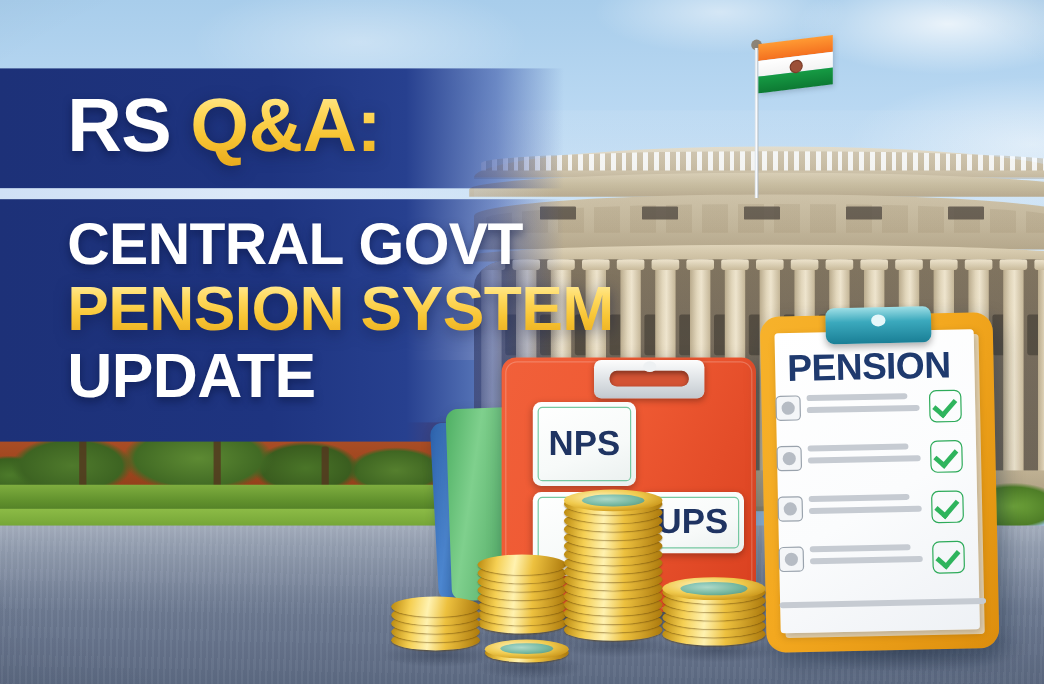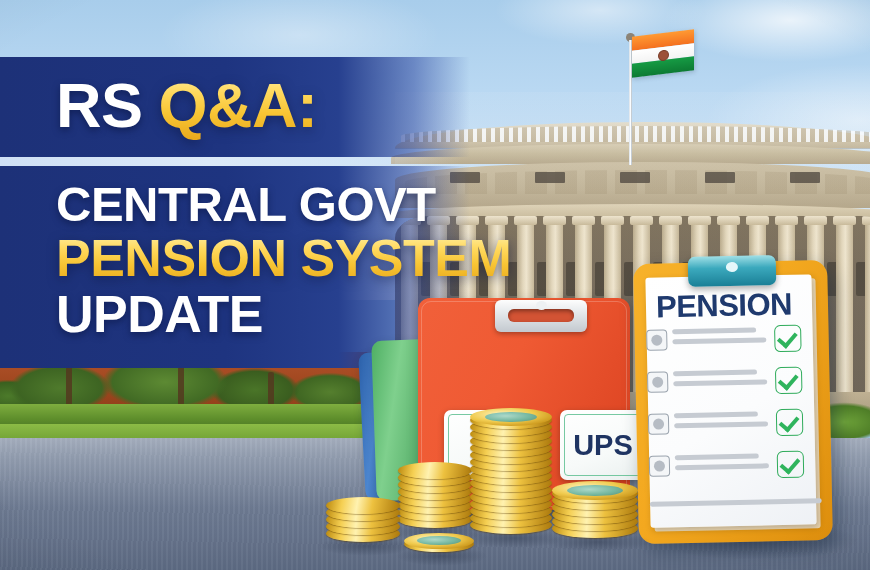--- a/index.html
+++ b/index.html
@@ -258,21 +258,21 @@
   .tile:after{
     content:"";position:absolute;left:4px;top:4px;right:4px;bottom:4px;
     border:1.4px solid #5fbf92;border-radius:4px;opacity:.85;
   }
   .tile span{
     position:relative;z-index:2;
     font-weight:bold;font-size:29px;color:#1f3462;letter-spacing:0px;
   }
   #tile-nps{left:444px;top:335px;width:86px;height:70px;}
   #tile-ops{left:534px;top:335px;width:86px;height:70px;}
-  #tile-ups{left:560px;top:410px;width:86px;height:70px;text-align:right;}
+  #tile-ups{left:534px;top:410px;width:86px;height:51px;text-align:right;}
   #tile-blank{left:444px;top:410px;width:86px;height:70px;}
 
   
   .clip-yellow{
     position:absolute;left:636px;top:262px;width:194px;height:280px;
     background:linear-gradient(120deg,#f7b22b 0%,#f3a81f 45%,#dd8e0d 100%);
     border-radius:16px;
     box-shadow:5px 8px 18px rgba(20,40,60,.38);
     transform:rotate(-1.2deg);
   }
@@ -470,20 +470,23 @@
   <div class="obj-shadow" style="left:650px;top:520px;width:210px;height:40px;"></div>
 
   <div class="board board-blue"></div>
   <div class="board board-green"></div>
 
   <div class="clip-red">
     <div class="rim"></div>
   </div>
   <div class="clip-red-grip"></div>
 
+  <div class="tile" id="tile-nps">
+      <span>NPS</span>
+    </div>
   <div class="tile" id="tile-blank">
       <span></span>
     </div>
   <div class="tile" id="tile-ups">
       <span>UPS</span>
     </div>
 
   <div class="clip-yellow">
     <div class="paper2"></div>
     <div class="paper"></div>

